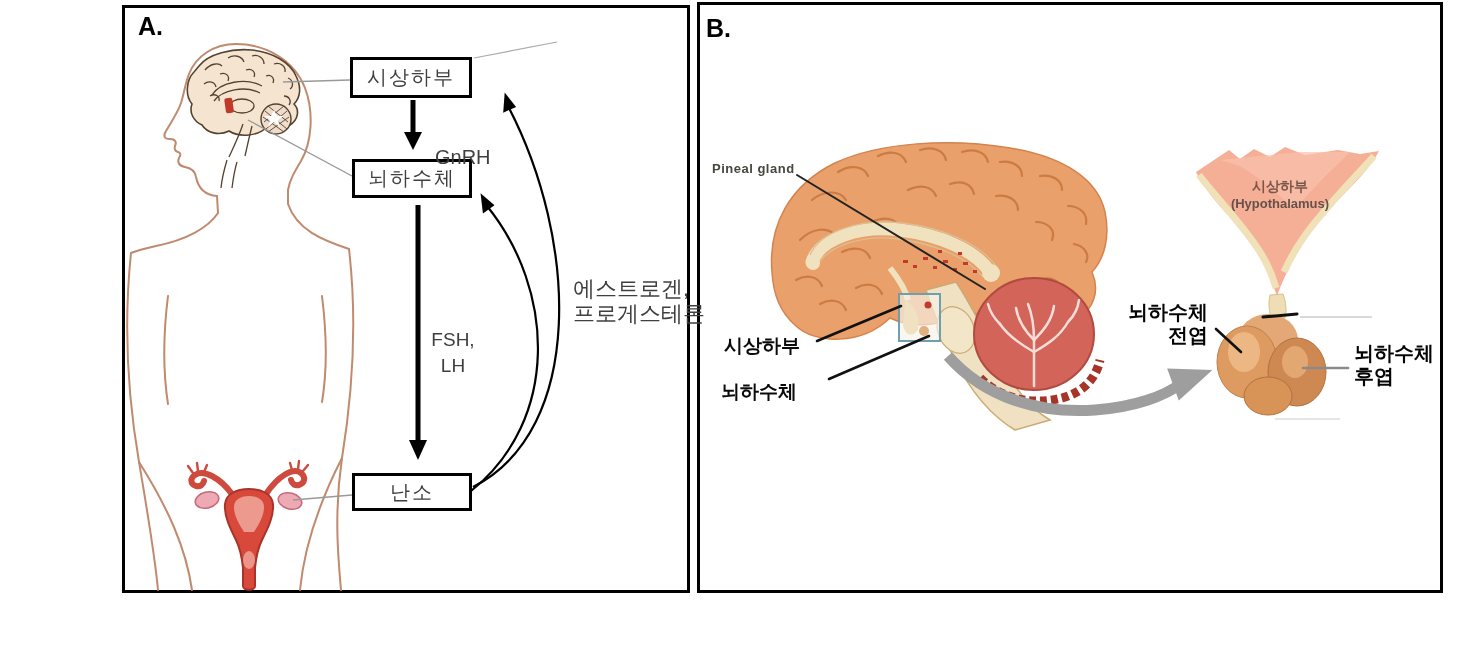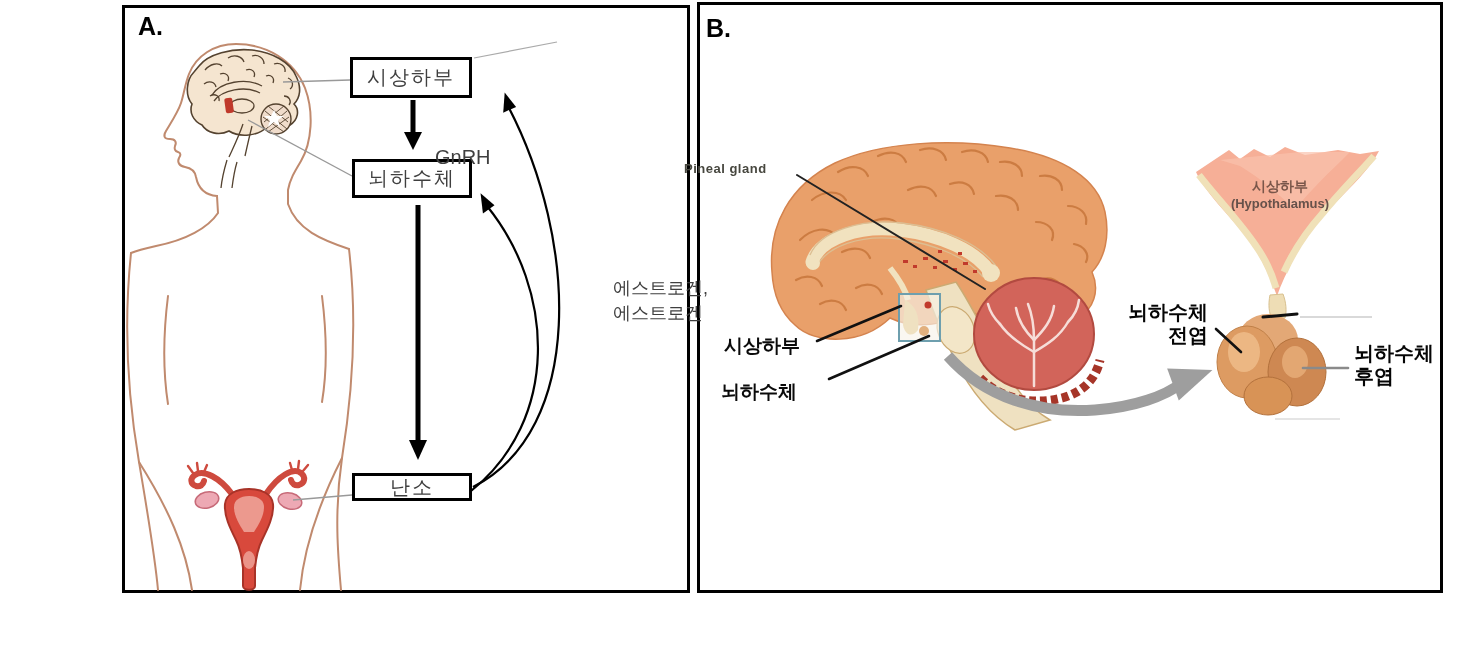--- a/index.html
+++ b/index.html
@@ -7,21 +7,21 @@
          font-family:"Liberation Sans",sans-serif;}
   .panel{position:absolute;background:#ffffff;border:3px solid #000;box-sizing:border-box;}
   .panel-a{left:122px;top:5px;width:568px;height:588px;}
   .panel-b{left:697px;top:2px;width:746px;height:591px;}
   svg.art{position:absolute;left:0;top:0;width:1468px;height:654px;pointer-events:none;}
   .txt{position:absolute;color:#3f3f3f;white-space:nowrap;}
   .panel-label{font-size:25px;font-weight:bold;color:#000;}
   .flowbox{position:absolute;background:#fff;border:3px solid #000;box-sizing:border-box;
            display:flex;align-items:center;justify-content:center;
            font-size:20px;letter-spacing:2px;color:#3f3f3f;}
-  .hormone{font-size:18px;line-height:25px;color:#3f3f3f;margin-left:40px;}
+  .hormone{font-size:22px;line-height:25px;color:#3f3f3f;}
   .fshlh{font-size:19px;line-height:26px;color:#3f3f3f;text-align:center;width:90px;}
   .gnrh{font-size:20px;color:#3f3f3f;margin-top:28px;}
   .b-callout{font-size:19px;font-weight:bold;color:#0a0a0a;}
   .pineal{font-size:13px;font-weight:bold;color:#47473f;letter-spacing:0.5px;}
   .inset-title{font-size:14px;font-weight:bold;color:#7a564a;text-align:center;line-height:17px;width:160px;}
   .inset-title .en{font-size:13px;font-weight:bold;color:#66514a;margin-top:48px;}
   .lobe-label{font-size:20px;font-weight:bold;color:#050505;line-height:23px;}
   .lobe-label.right-align{text-align:right;}
 </style>
 </head>
@@ -238,33 +238,37 @@
       <path d="M 1275 419 L 1340 419" stroke="#DDDDDD" stroke-width="1.4"></path>
       <path d="M 1216 329 L 1241 352" stroke="#111" stroke-width="2.6" stroke-linecap="round"></path>
       <path d="M 1303 368 L 1348 368" stroke="#8A8A8A" stroke-width="2.6" stroke-linecap="round"></path>
     </g>
   </svg>
 
   <div class="txt panel-label" style="left:138px;top:12px;">A.</div>
 
   <div class="flowbox" style="left:350px;top:57px;width:122px;height:41px;">시상하부</div>
   <div class="flowbox" style="left:352px;top:159px;width:120px;height:39px;">뇌하수체</div>
-  <div class="flowbox" style="left:352px;top:473px;width:120px;height:28px;">난소</div>
+  <div class="flowbox" style="left:352px;top:473px;width:120px;height:38px;">난소</div>
 
   <div class="txt gnrh" style="left:435px;top:118px;">GnRH</div>
 
+  <div class="txt fshlh" style="left:408px;top:327px;">
+    <span>FSH,</span><br>
+    <span>LH</span>
+  </div>
 
   <div class="txt hormone" style="left:573px;top:276px;">
     <span>에스트로겐,</span><br>
-    <span>에스트로겐</span>
+    <span>프로게스테론</span>
   </div>
 
   <div class="txt panel-label" style="left:706px;top:14px;">B.</div>
 
-  <div class="txt pineal" style="left:684px;top:161px;">Pineal gland</div>
+  <div class="txt pineal" style="left:712px;top:161px;">Pineal gland</div>
 
   <div class="txt b-callout" style="left:724px;top:333px;">시상하부</div>
   <div class="txt b-callout" style="left:721px;top:379px;">뇌하수체</div>
 
   <div class="txt inset-title" style="left:1200px;top:178px;">
     <span>시상하부</span><br>
     <span class="en">(Hypothalamus)</span>
   </div>
 
   <div class="txt lobe-label right-align" style="left:1110px;top:301px;width:98px;">

